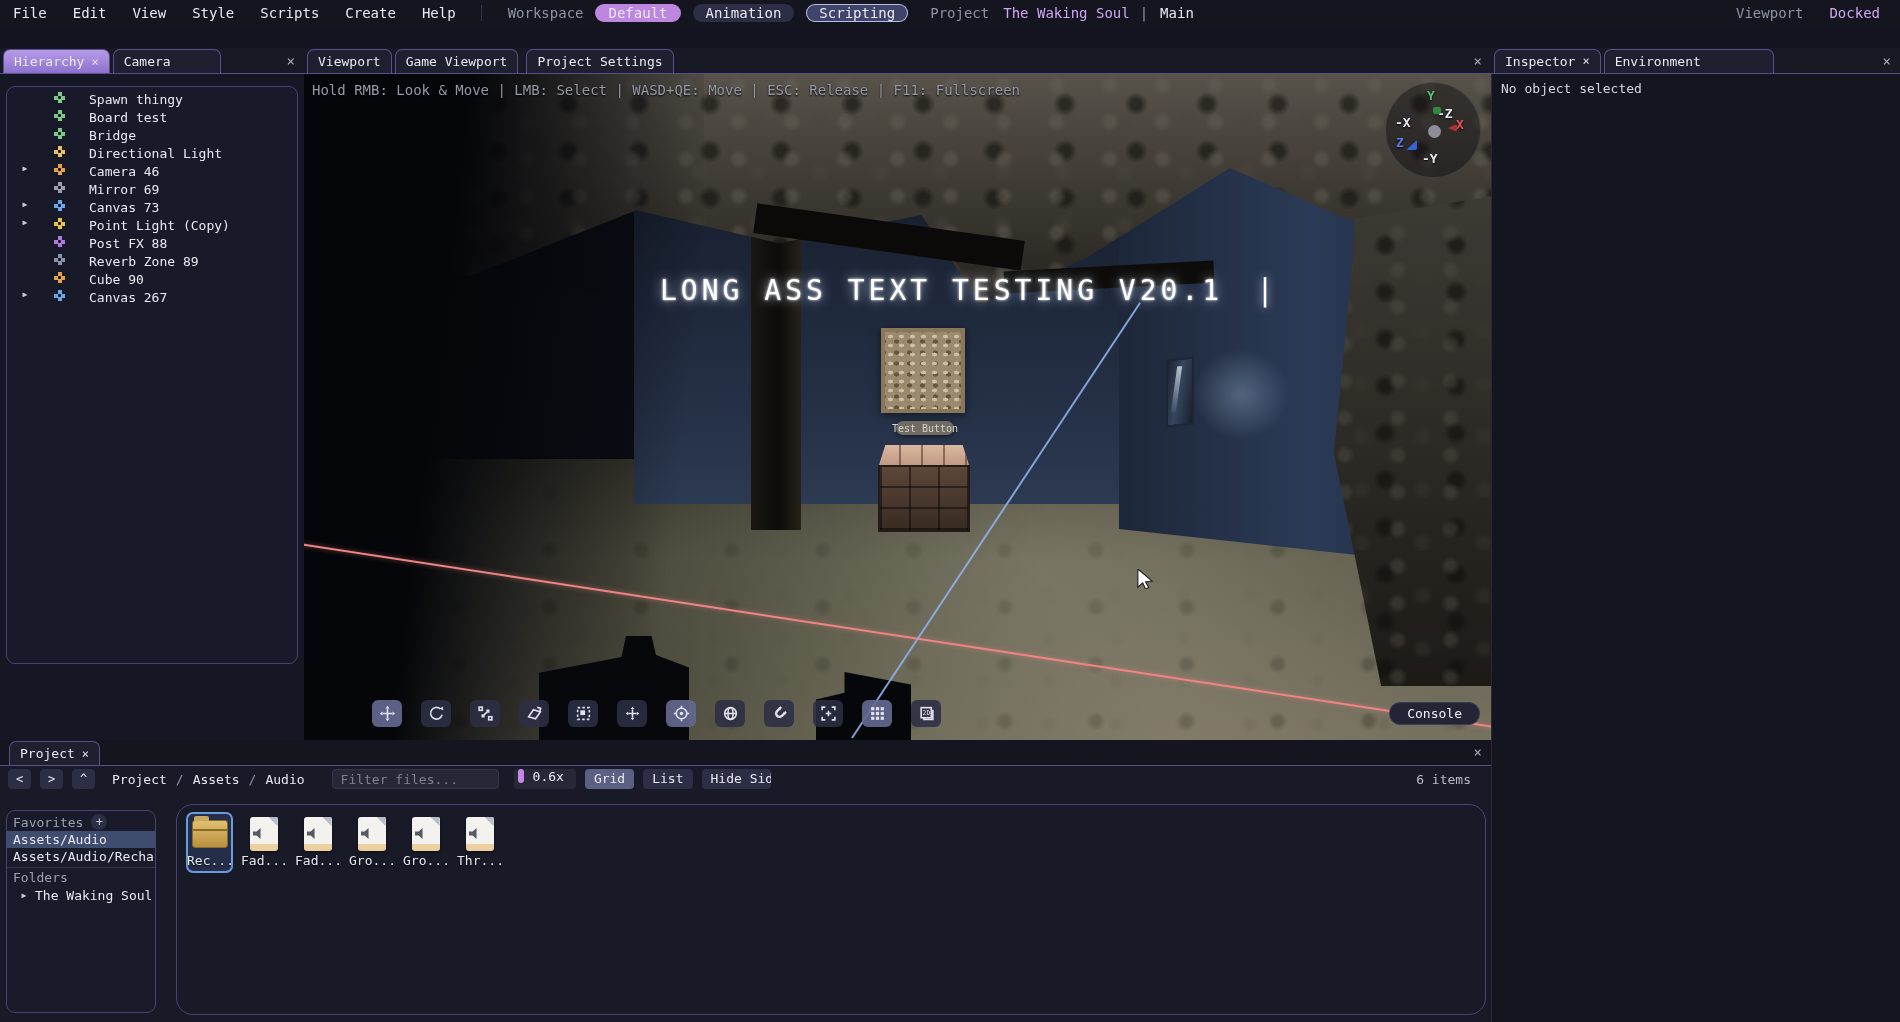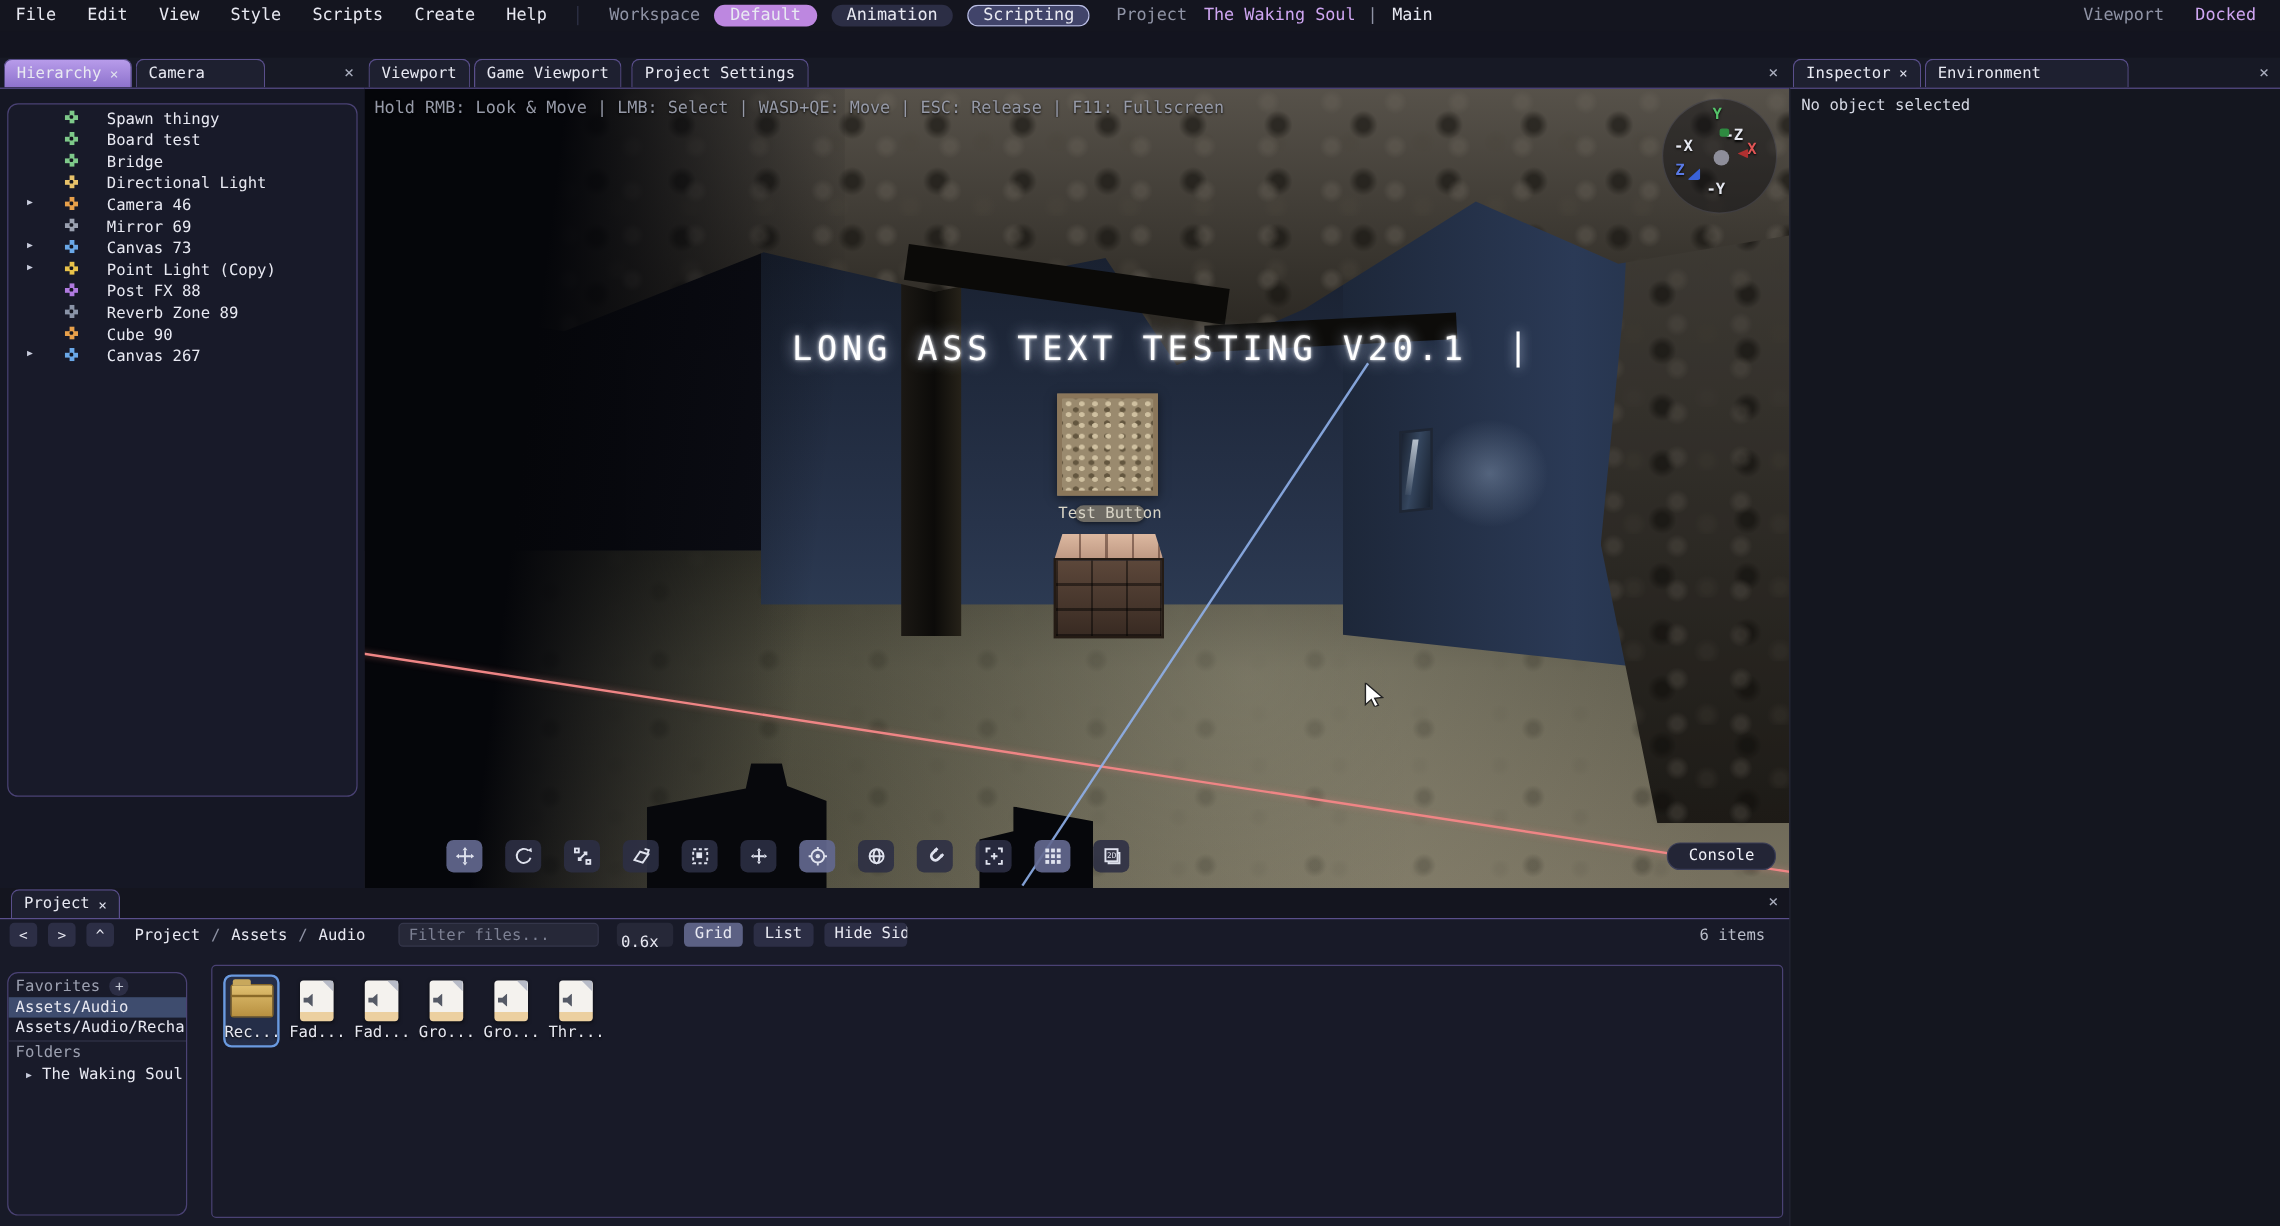--- a/index.html
+++ b/index.html
@@ -95,21 +95,21 @@
       background:linear-gradient(97deg,#05060a 35%,rgba(10,12,20,0) 88%); }
   .sil1 { position:absolute; left:235px; top:562px; width:150px; height:105px; background:#07080c;
       clip-path:polygon(0 35%,55% 20%,58% 0,75% 0,78% 18%,100% 30%,100% 100%,0 100%); }
   .sil2 { position:absolute; left:512px; top:598px; width:95px; height:69px; background:#06070b;
       clip-path:polygon(0 40%,30% 30%,30% 0,100% 18%,100% 100%,0 100%); }
   .picture-frame { position:absolute; left:577px; top:254px; width:84px; height:85px;
       border:4px solid #8a765a; background-color:#9a8a6e;
       background-image:radial-gradient(#cfc0a0 28%, transparent 34%),radial-gradient(#63563f 24%, transparent 30%);
       background-size:11px 9px,13px 11px; background-position:0 0,5px 4px; box-shadow:0 2px 8px rgba(0,0,0,.5); }
   .test-pill { position:absolute; left:592px; top:347px; width:58px; height:14px; background:#6e6b64;
-      border-radius:7px; color:#d8d4c6; font-size:13px; display:flex; align-items:center; justify-content:center;
+      border-radius:7px; color:#d8d4c6; font-size:10px; display:flex; align-items:center; justify-content:center;
       box-shadow:0 1px 4px rgba(0,0,0,.6); white-space:nowrap; }
   .crate { position:absolute; left:574px; top:371px; width:92px; height:87px; }
   .crate-top { position:absolute; left:1px; top:0; width:90px; height:20px;
       background:repeating-linear-gradient(90deg,transparent 0 20px,rgba(80,50,40,.55) 20px 22px),linear-gradient(#dcb8a0,#c09a84);
       clip-path:polygon(7% 0,93% 0,100% 100%,0 100%); }
   .crate-front { position:absolute; left:0; top:20px; width:92px; height:67px; border:2px solid #241b14;
       background:repeating-linear-gradient(0deg,rgba(0,0,0,.45) 0 2px,transparent 2px 21px),
                  repeating-linear-gradient(90deg,rgba(0,0,0,.45) 0 2px,transparent 2px 29px),
                  linear-gradient(#5c473a,#382a22); }
   .mirror { position:absolute; left:862px; top:284px; width:28px; height:68px; transform:skewY(-6deg);
@@ -162,40 +162,40 @@
   .pp-tabrow { position:relative; height:25px; background:#14151f; display:flex; align-items:flex-end; padding-left:6px; }
   .pp-close { position:absolute; right:9px; top:4px; color:#a9adbd; font-size:14px; }
   .pp-toolbar { height:27px; display:flex; align-items:center; gap:9px; padding:0 8px; border-top:1px solid #5a4f8c; }
   .nav-btn { width:23px; height:20px; background:#2c2e45; border-radius:4px; display:flex;
       align-items:center; justify-content:center; font-size:12px; }
   .crumbs { display:flex; gap:9px; margin-left:8px; }
   .crumb-sep { color:#8f93a5; }
   .filter-input { width:167px; height:20px; background:#262838; border:1px solid #34364a; border-radius:4px;
       color:#e8e9f2; padding:0 8px; font:13px "DejaVu Sans Mono",monospace; outline:none; margin-left:18px; }
   .filter-input::placeholder { color:#7d8194; }
-  .zoom-ctl { display:flex; align-items:flex-end; gap:9px; background:#262838; border-radius:4px;
-      height:20px; padding:0 12px 0 4px; margin-left:6px;flex-direction:column; }
+  .zoom-ctl { display:flex; align-items:flex-start; gap:9px; background:#262838; border-radius:4px;
+      height:20px; padding:0 12px 0 4px; margin-left:6px; }
   .zoom-thumb { width:6px; height:14px; border-radius:3px; background:#c488e8; }
   .view-btn { padding:0 9px; height:20px; line-height:19px; border-radius:4px; background:#2c2e45; white-space:nowrap; }
   .view-btn.active { background:#5c6184; }
   .view-btn.clipped { max-width:69px; overflow:hidden; }
   .items-count { margin-left:auto; color:#b8bcc8; padding-right:12px; }
   .pp-body { position:relative; height:230px; }
   .pp-sidebar { position:absolute; left:6px; top:18px; width:150px; bottom:9px; border:1px solid #4a4274;
       border-radius:9px; background:#191b2a; overflow:hidden; }
   .sb-head { display:flex; align-items:center; gap:8px; color:#9ca0b0; padding:3px 6px 1px; }
   .sb-add { width:16px; height:16px; border-radius:50%; background:#2c2e45; color:#c8ccd8;
       display:flex; align-items:center; justify-content:center; font-size:12px; }
   .sb-item { padding:0 6px; height:17px; line-height:17px; white-space:nowrap; overflow:hidden; }
   .sb-item.selected { background:#3e4c6e; }
   .sb-folders-head { color:#9ca0b0; padding:2px 6px 1px; border-top:1px solid #32344a; margin-top:2px; }
   .sb-folder { display:flex; align-items:center; gap:6px; padding-left:12px; height:18px; white-space:nowrap; overflow:hidden; }
   .sb-folder .h-arrow { visibility:visible; }
   .pp-files { position:absolute; left:176px; top:12px; right:5px; bottom:7px; border:1px solid #4a4274;
-      border-radius:4px; padding:7px 9px; display:flex; gap:7px; align-items:flex-start; overflow:hidden; }
+      border-radius:17px; padding:7px 9px; display:flex; gap:7px; align-items:flex-start; overflow:hidden; }
   .file-card { width:47px; display:flex; flex-direction:column; align-items:center; gap:2px;
       padding:3px 1px; border:2px solid transparent; border-radius:7px; }
   .file-card.selected { border-color:#6a9ae0; background:rgba(90,130,200,.20); }
   .file-label { font-size:13px; max-width:45px; white-space:nowrap; overflow:hidden; text-shadow:0 1px 2px #000; }
   .file-icon { position:relative; width:38px; height:34px; }
   .fi-page { position:absolute; left:5px; top:0; width:28px; height:34px; background:linear-gradient(#f4f2ee 78%,#ecd0a0 78%);
       border-radius:3px; box-shadow:0 1px 3px rgba(0,0,0,.5); }
   .fi-page::before { content:""; position:absolute; right:0; top:0; width:9px; height:9px;
       background:#b8bcc8; clip-path:polygon(0 0,100% 100%,100% 0); }
   .fi-spk { position:absolute; left:8px; top:11px; width:13px; height:11px; background:#555a66;

